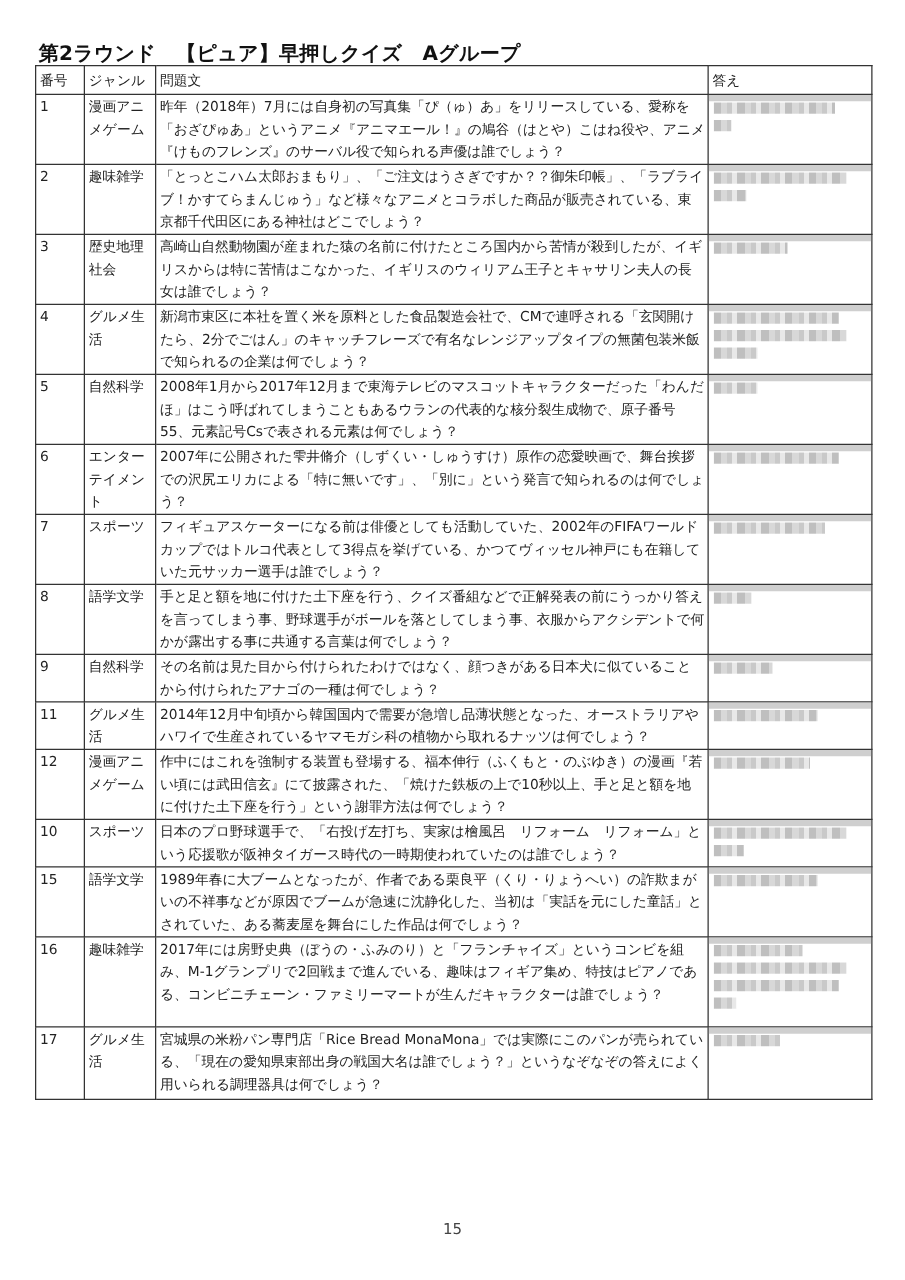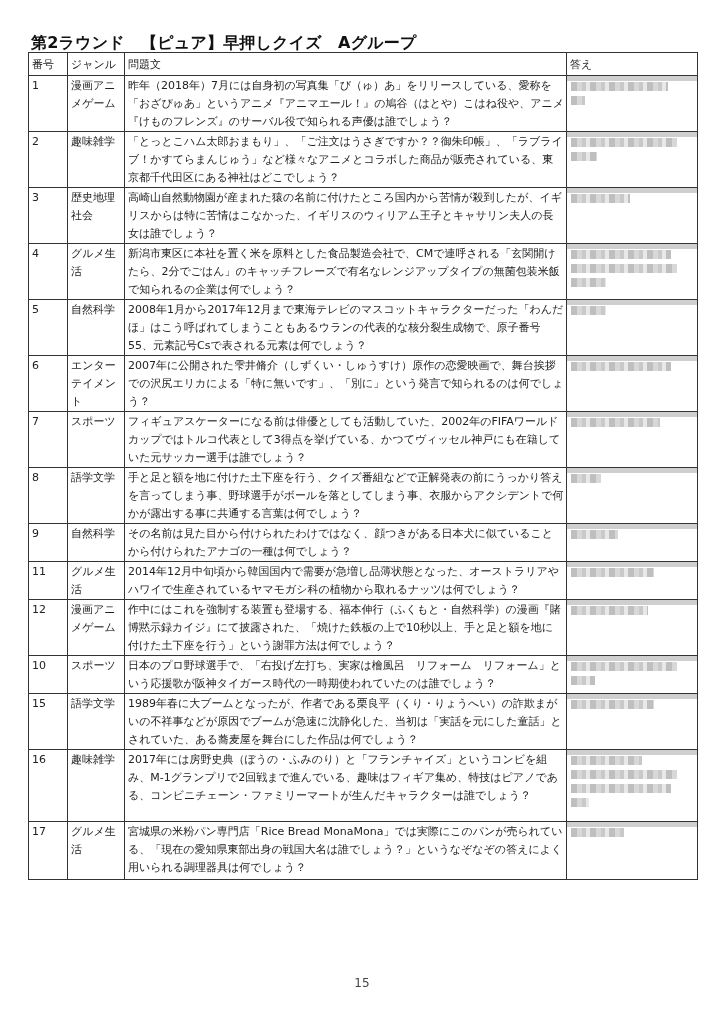--- a/index.html
+++ b/index.html
@@ -149,21 +149,21 @@
         <td class="no">11</td>
         <td class="genre">グルメ生活</td>
         <td>2014年12月中旬頃から韓国国内で需要が急増し品薄状態となった、オーストラリアやハワイで生産されているヤマモガシ科の植物から取れるナッツは何でしょう？</td>
         <td class="ans">
           <span class="blur-line" style="width: 83px;"></span>
         </td>
       </tr>
       <tr style="height: 54px; padding-left: 44px;">
         <td class="no">12</td>
         <td class="genre">漫画アニメゲーム</td>
-        <td>作中にはこれを強制する装置も登場する、福本伸行（ふくもと・自然科学）の漫画『賭博黙示録カイジ』にて披露された、「焼けた鉄板の上で10秒以上、手と足と額を地に付けた土下座を行う」という謝罪方法は何でしょう？</td>
+        <td>作中にはこれを強制する装置も登場する、福本伸行（ふくもと・のぶゆき）の漫画『若い頃には武田信玄』にて披露された、「焼けた鉄板の上で10秒以上、手と足と額を地に付けた土下座を行う」という謝罪方法は何でしょう？</td>
         <td class="ans">
           <span class="blur-line" style="width: 77px;"></span>
         </td>
       </tr>
       <tr style="height: 36px;">
         <td class="no">10</td>
         <td class="genre">スポーツ</td>
         <td>日本のプロ野球選手で、「右投げ左打ち、実家は檜風呂　リフォーム　リフォーム」という応援歌が阪神タイガース時代の一時期使われていたのは誰でしょう？</td>
         <td class="ans">
           <span class="blur-line" style="width: 106px;"></span>

